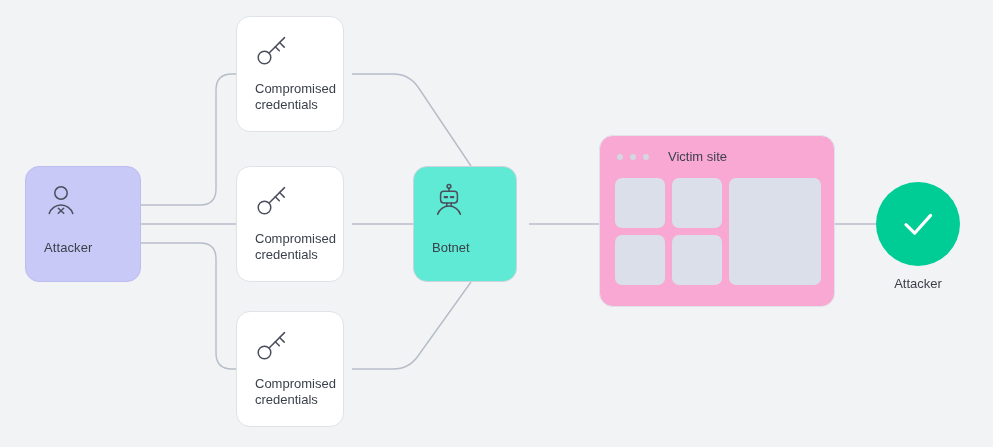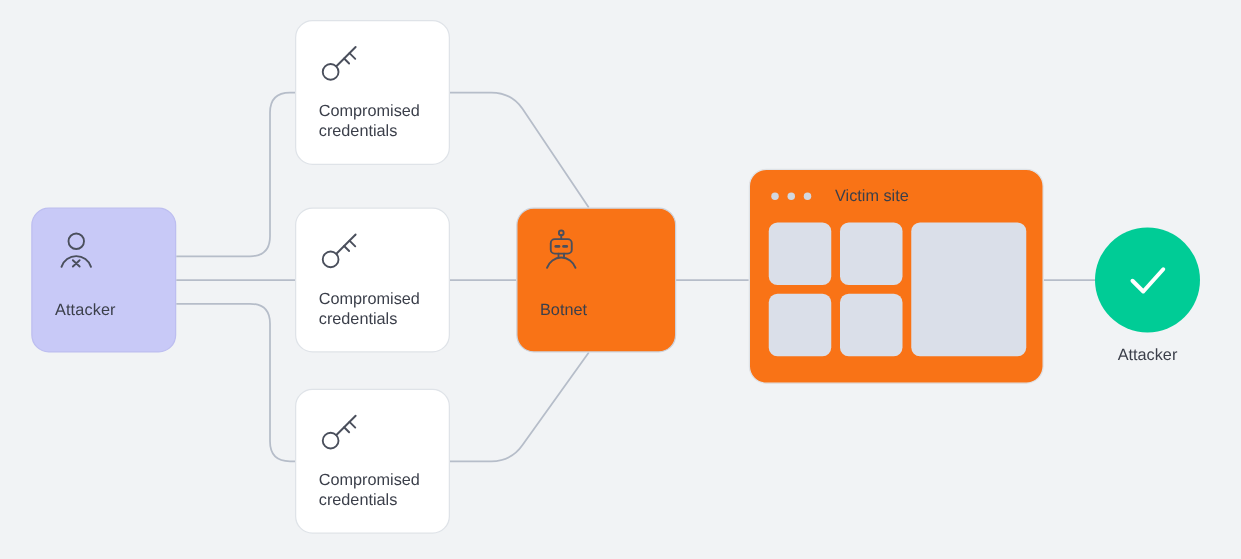--- a/index.html
+++ b/index.html
@@ -49,21 +49,21 @@
     position: absolute;
     left: 18px;
     bottom: 26px;
     font-size: 13px;
     color: #3b3f4a;
     letter-spacing: .1px;
   }
 
   
   .cred-card {
-    width: 124px;
+    width: 108px;
     height: 116px;
     background: #ffffff;
     border: 1px solid #dfe3e8;
     border-radius: 14px;
     padding: 16px 12px 0 18px;
     box-sizing: border-box;
   }
   #node-cred-1 { left: 236px; top: 16px; }
   #node-cred-2 { left: 236px; top: 166px; }
   #node-cred-3 { left: 236px; top: 311px; }
@@ -74,42 +74,42 @@
     font-size: 13px;
     line-height: 16px;
     color: #3b3f4a;
     width: 86px;
   }
 
   
   #node-botnet {
     left: 413px;
     top: 166px;
-    width: 128px;
+    width: 104px;
     height: 116px;
-    background: #f97316;
+    background: #5eead4;
     border: 1px solid #cdd3dd;
     border-radius: 14px;
     padding: 16px 0 0 18px;
   }
   #node-botnet .node-label {
     position: absolute;
     left: 18px;
     bottom: 26px;
     font-size: 13px;
     color: #3b3f4a;
   }
 
   
   #node-victim {
     left: 599px;
     top: 135px;
     width: 236px;
     height: 172px;
-    background: #f97316;
+    background: #f9a8d4;
     border: 1px solid #dfe3e8;
     border-radius: 14px;
   }
   #victim-titlebar {
     position: absolute;
     left: 17px;
     top: 13px;
     display: flex;
     align-items: center;
     gap: 7px;

